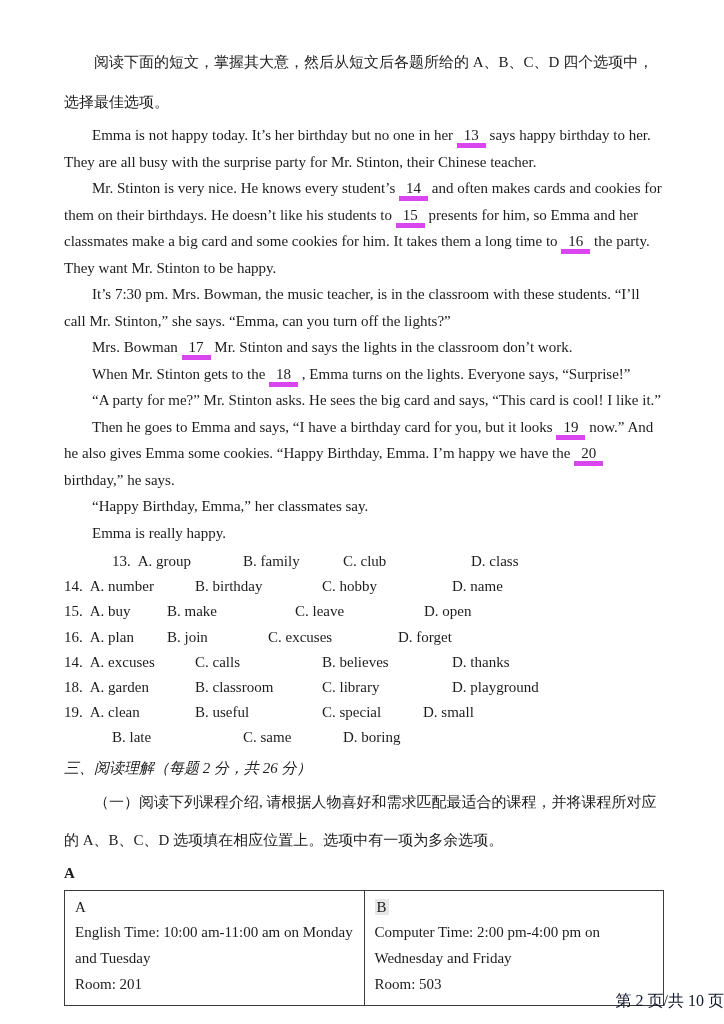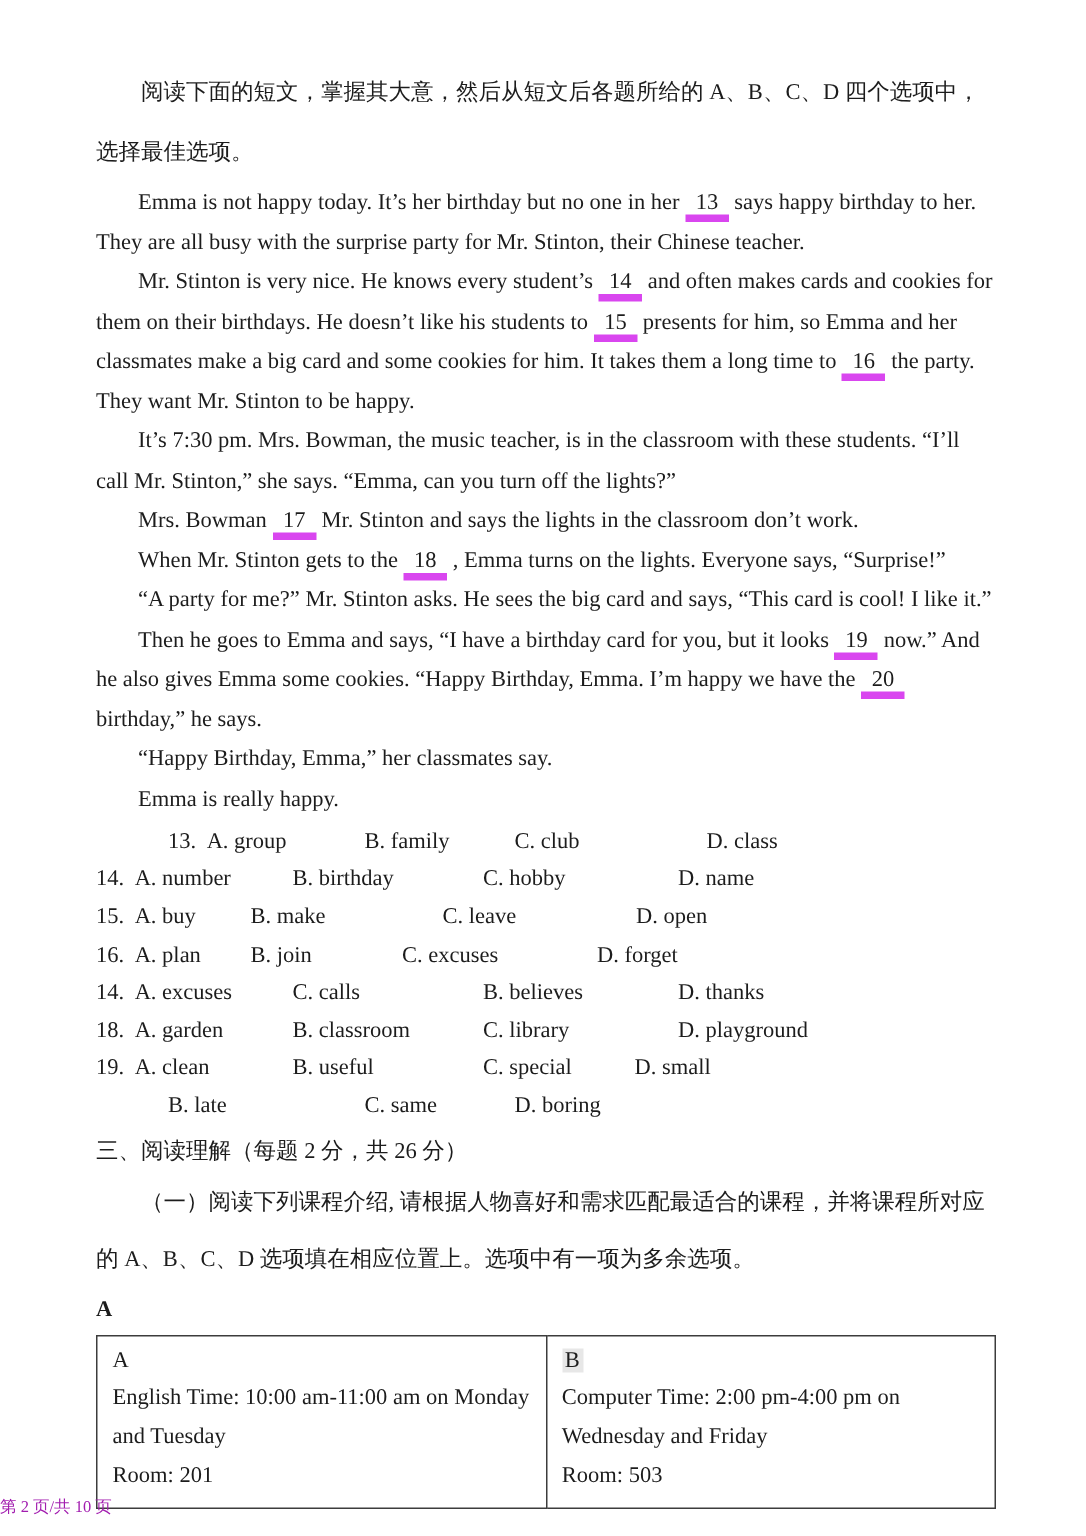--- a/index.html
+++ b/index.html
@@ -23,44 +23,44 @@
     white-space:nowrap;
   }
   .questions{margin-top:3px;}
   .q-row{display:grid;line-height:25.2px;}
   .cols-a{grid-template-columns:131px 100px 128px auto;margin-left:48px;}
   .cols-b{grid-template-columns:131px 127px 130px auto;}
   .cols-c{grid-template-columns:103px 128px 129px auto;}
   .cols-d{grid-template-columns:103px 101px 130px auto;}
   .cols-e{grid-template-columns:131px 127px 101px auto;}
   .q-num{margin-right:7px;}
-  .sec-heading{line-height:30px;margin-top:2px;}
+  .sec-heading{line-height:30px;margin-top:2px;font-style:italic;}
   .part-intro{line-height:38px;text-indent:30px;}
   .table-label{font-weight:bold;line-height:27px;margin-top:1px;}
   table.courses{
     width:100%;
     border-collapse:collapse;
     table-layout:fixed;
     margin-top:3px;
   }
   table.courses td{
     border:1px solid #3c3c3c;
     vertical-align:top;
     padding:4px 8px 8px 10px;
     line-height:26px;
   }
   .cell-label{line-height:24px;}
   .hl{background:#e7e7e7;padding:0 2px;}
   .footer{
     position:absolute;
     left:0;bottom:12px;
     width:100%;
-    text-align:left;
-    font-size:11px;
-    color:#a21caf;
+    text-align:right;
+    font-size:16px;
+    color:#0f172a;
   }
 </style>
 </head>
 <body>
 
 <div class="page">
 
   <p class="intro">阅读下面的短文，掌握其大意，然后从短文后各题所给的 A、B、C、D 四个选项中，选择最佳选项。</p>
 
   <div class="passage">

